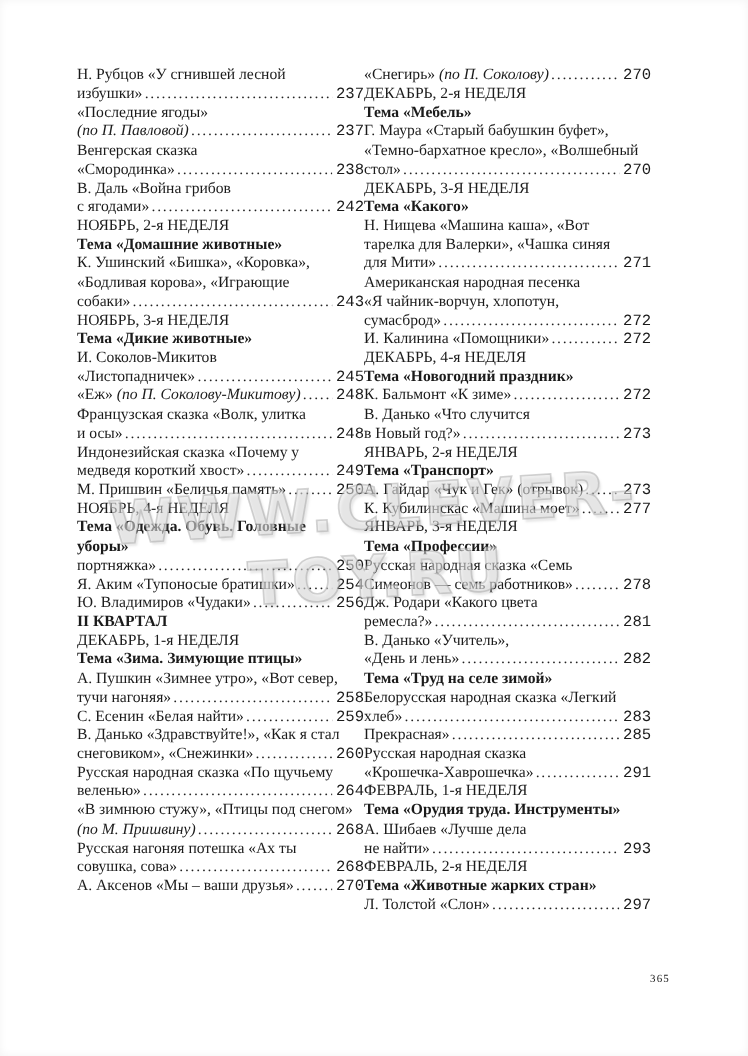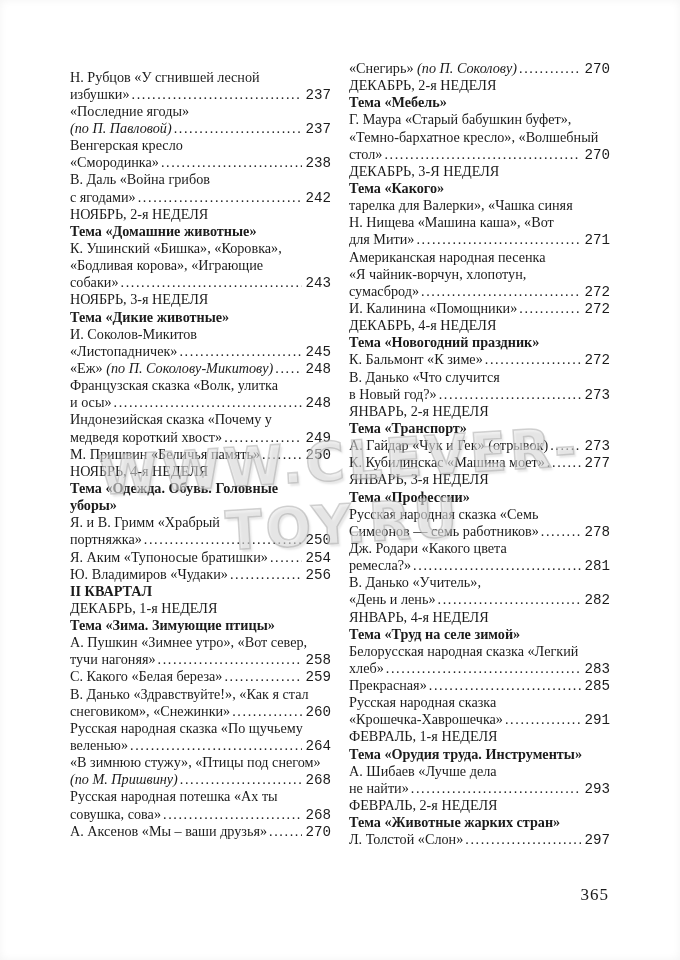--- a/index.html
+++ b/index.html
@@ -5,23 +5,22 @@
   html,body { margin:0; padding:0; }
   body {
     width:680px; height:960px; background:#f4f4f2;
     font-family:"Liberation Serif", serif; color:#1b1b1b;
   }
   .page {
     position:relative; width:680px; height:960px; background:#ffffff;
     overflow:hidden; box-shadow: inset 0 0 8px rgba(0,0,0,0.05);
   }
   .toc {
-    position:absolute; left:70px; top:60px; display:flex; gap:18px;
+    position:absolute; left:70px; top:60px; display:flex; 
     z-index:1;
-    align-items:center;
   }
   .col { width:261px; }
   .line {
     display:flex; align-items:baseline;
     white-space:nowrap; height:17.15px; line-height:17.15px;
     font-size:14.2px;
   }
   .entry.theme .line, .entry.quarter .line { font-weight:bold; }
   .txt { flex:0 0 auto; }
   .txt .it { font-style:italic;margin-top:30px; }
@@ -39,21 +38,21 @@
     text-align:center; pointer-events:none; user-select:none;
     font-family:"DejaVu Sans", sans-serif; font-weight:800;
     font-size:54px; letter-spacing:3px;
     color:rgba(226,226,226,0.55);
     -webkit-text-stroke:1.5px rgba(150,150,150,0.40);
     text-shadow:2px 3px 2px rgba(130,130,130,0.18);
     transform:rotate(-3.5deg);
   }
   .pagenum {
     position:absolute; top:885px; right:71px; z-index:1;
-    font-size:17px; letter-spacing:1px;
+    font-size:10px; letter-spacing:1px;
   }
 </style>
 </head>
 <body>
 
 <div class="page">
   <div class="watermark">WWW.CLEVER-TOY.RU</div>
   <div class="toc">
     <div class="col" id="col-0">
         <div class="entry item">
@@ -71,21 +70,21 @@
             <span class="txt"><span>«Последние ягоды»</span></span>
           </div>
           <div class="line">
             <span class="txt"><span class="it">(по П. Павловой)</span></span>
             <span class="dots"></span>
             <span class="pg">237</span>
           </div>
         </div>
         <div class="entry item">
           <div class="line">
-            <span class="txt"><span>Венгерская кресло</span></span>
+            <span class="txt"><span>Венгерская сказка</span></span>
           </div>
           <div class="line">
             <span class="txt"><span>«Смородинка»</span></span>
             <span class="dots"></span>
             <span class="pg">238</span>
           </div>
         </div>
         <div class="entry item">
           <div class="line">
             <span class="txt"><span>В. Даль «Война грибов</span></span>
@@ -181,23 +180,20 @@
         <div class="entry theme">
           <div class="line">
             <span class="txt"><span>Тема «Одежда. Обувь. Головные</span></span>
           </div>
           <div class="line">
             <span class="txt"><span>уборы»</span></span>
           </div>
         </div>
         <div class="entry item">
           <div class="line">
-            <span class="txt"><span>Я. и В. Гримм «Храбрый</span></span>
-          </div>
-          <div class="line">
             <span class="txt"><span>портняжка»</span></span>
             <span class="dots"></span>
             <span class="pg">250</span>
           </div>
         </div>
         <div class="entry item">
           <div class="line">
             <span class="txt"><span>Я. Аким «Тупоносые братишки»</span></span>
             <span class="dots"></span>
             <span class="pg">254</span>
@@ -230,21 +226,21 @@
             <span class="txt"><span>А. Пушкин «Зимнее утро», «Вот север,</span></span>
           </div>
           <div class="line">
             <span class="txt"><span>тучи нагоняя»</span></span>
             <span class="dots"></span>
             <span class="pg">258</span>
           </div>
         </div>
         <div class="entry item">
           <div class="line">
-            <span class="txt"><span>С. Какого «Белая береза»</span></span>
+            <span class="txt"><span>С. Есенин «Белая найти»</span></span>
             <span class="dots"></span>
             <span class="pg">259</span>
           </div>
         </div>
         <div class="entry item">
           <div class="line">
             <span class="txt"><span>В. Данько «Здравствуйте!», «Как я стал</span></span>
           </div>
           <div class="line">
             <span class="txt"><span>снеговиком», «Снежинки»</span></span>
@@ -267,21 +263,21 @@
             <span class="txt"><span>«В зимнюю стужу», «Птицы под снегом»</span></span>
           </div>
           <div class="line">
             <span class="txt"><span class="it">(по М. Пришвину)</span></span>
             <span class="dots"></span>
             <span class="pg">268</span>
           </div>
         </div>
         <div class="entry item">
           <div class="line">
-            <span class="txt"><span>Русская народная потешка «Ах ты</span></span>
+            <span class="txt"><span>Русская нагоняя потешка «Ах ты</span></span>
           </div>
           <div class="line">
             <span class="txt"><span>совушка, сова»</span></span>
             <span class="dots"></span>
             <span class="pg">268</span>
           </div>
         </div>
         <div class="entry item">
           <div class="line">
             <span class="txt"><span>А. Аксенов «Мы – ваши друзья»</span></span>
@@ -326,26 +322,26 @@
             <span class="txt"><span>ДЕКАБРЬ, 3-Я НЕДЕЛЯ</span></span>
           </div>
         </div>
         <div class="entry theme">
           <div class="line">
             <span class="txt"><span>Тема «Какого»</span></span>
           </div>
         </div>
         <div class="entry item">
           <div class="line">
+            <span class="txt"><span>Н. Нищева «Машина каша», «Вот</span></span>
+          </div>
+          <div class="line">
             <span class="txt"><span>тарелка для Валерки», «Чашка синяя</span></span>
           </div>
           <div class="line">
-            <span class="txt"><span>Н. Нищева «Машина каша», «Вот</span></span>
-          </div>
-          <div class="line">
             <span class="txt"><span>для Мити»</span></span>
             <span class="dots"></span>
             <span class="pg">271</span>
           </div>
         </div>
         <div class="entry item">
           <div class="line">
             <span class="txt"><span>Американская народная песенка</span></span>
           </div>
           <div class="line">
@@ -446,25 +442,20 @@
           </div>
         </div>
         <div class="entry item">
           <div class="line">
             <span class="txt"><span>В. Данько «Учитель»,</span></span>
           </div>
           <div class="line">
             <span class="txt"><span>«День и лень»</span></span>
             <span class="dots"></span>
             <span class="pg">282</span>
-          </div>
-        </div>
-        <div class="entry week">
-          <div class="line">
-            <span class="txt"><span>ЯНВАРЬ, 4-я НЕДЕЛЯ</span></span>
           </div>
         </div>
         <div class="entry theme">
           <div class="line">
             <span class="txt"><span>Тема «Труд на селе зимой»</span></span>
           </div>
         </div>
         <div class="entry item">
           <div class="line">
             <span class="txt"><span>Белорусская народная сказка «Легкий</span></span>

